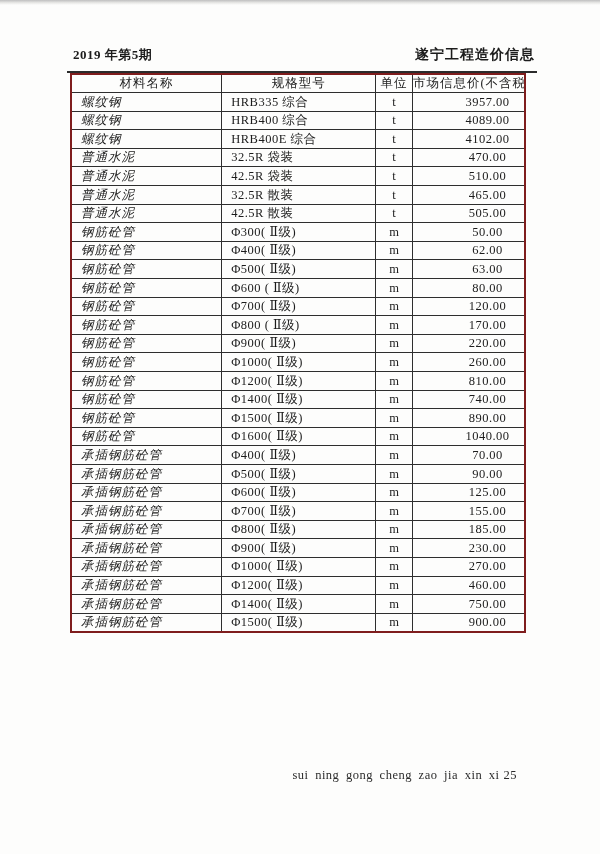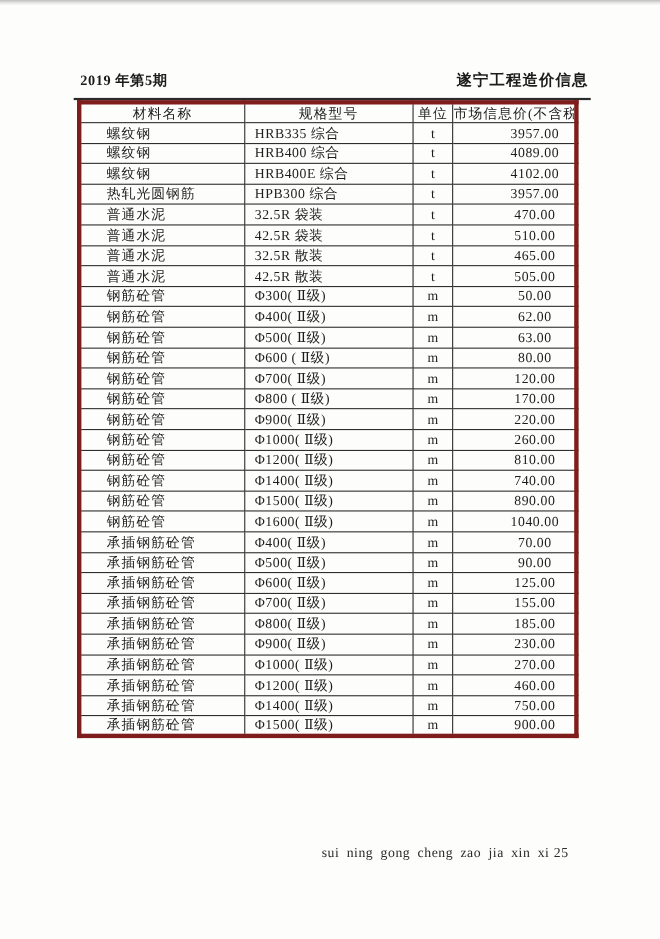--- a/index.html
+++ b/index.html
@@ -15,21 +15,21 @@
   }
   .scan-edge-top {
     position: absolute;
     top: 0; left: 0; right: 0;
     height: 5px;
     background: linear-gradient(to bottom, #bfbfbf, #e8e8e6 55%, rgba(255,255,255,0));
   }
   .content {
     position: absolute;
     left: 67px;
-    top: 64px;
+    top: 46px;
     width: 470px;
   }
   .running-header {
     display: flex;
     justify-content: space-between;
     align-items: flex-end;
     padding: 0 2px 7px 6px;
     border-bottom: 2px solid #2b2b2b;
   }
   .running-header .left {
@@ -65,23 +65,23 @@
     border: 1px solid #2e2e2e;
     font-size: 12.5px;
     font-weight: normal;
     height: 18.6px;
     line-height: 1;
     overflow: hidden;
     white-space: nowrap;
     vertical-align: middle;
     padding: 0;
   }
-  .price-table { border: 4px solid #7f1d1d; }
+  .price-table { border: 2px solid #7f1d1d; }
   .price-table th { text-align: center; letter-spacing: 1px; }
-  .price-table td.c1 { text-align: left; padding-left: 23px; letter-spacing: 1px; }
+  .price-table td.c1 { text-align: left; padding-left: 9px; letter-spacing: 1px; font-style: italic; }
   .price-table td.c2 { text-align: left; padding-left: 9px; letter-spacing: 0.5px; }
   .price-table td.c3 { text-align: center; }
   .price-table td.c4 { text-align: center; letter-spacing: 0.5px; padding-left: 38px; }
   .price-table td.section {
     text-align: center;
     letter-spacing: 1.5px;
   }
   .page-footer {
     position: absolute;
     top: 768px;
@@ -137,26 +137,20 @@
           <td class="c3">t</td>
           <td class="c4">4089.00</td>
         </tr>
         <tr>
           <td class="c1">螺纹钢</td>
           <td class="c2">HRB400E 综合</td>
           <td class="c3">t</td>
           <td class="c4">4102.00</td>
         </tr>
         <tr>
-          <td class="c1">热轧光圆钢筋</td>
-          <td class="c2">HPB300 综合</td>
-          <td class="c3">t</td>
-          <td class="c4">3957.00</td>
-        </tr>
-        <tr>
           <td class="c1">普通水泥</td>
           <td class="c2">32.5R 袋装</td>
           <td class="c3">t</td>
           <td class="c4">470.00</td>
         </tr>
         <tr>
           <td class="c1">普通水泥</td>
           <td class="c2">42.5R 袋装</td>
           <td class="c3">t</td>
           <td class="c4">510.00</td>

